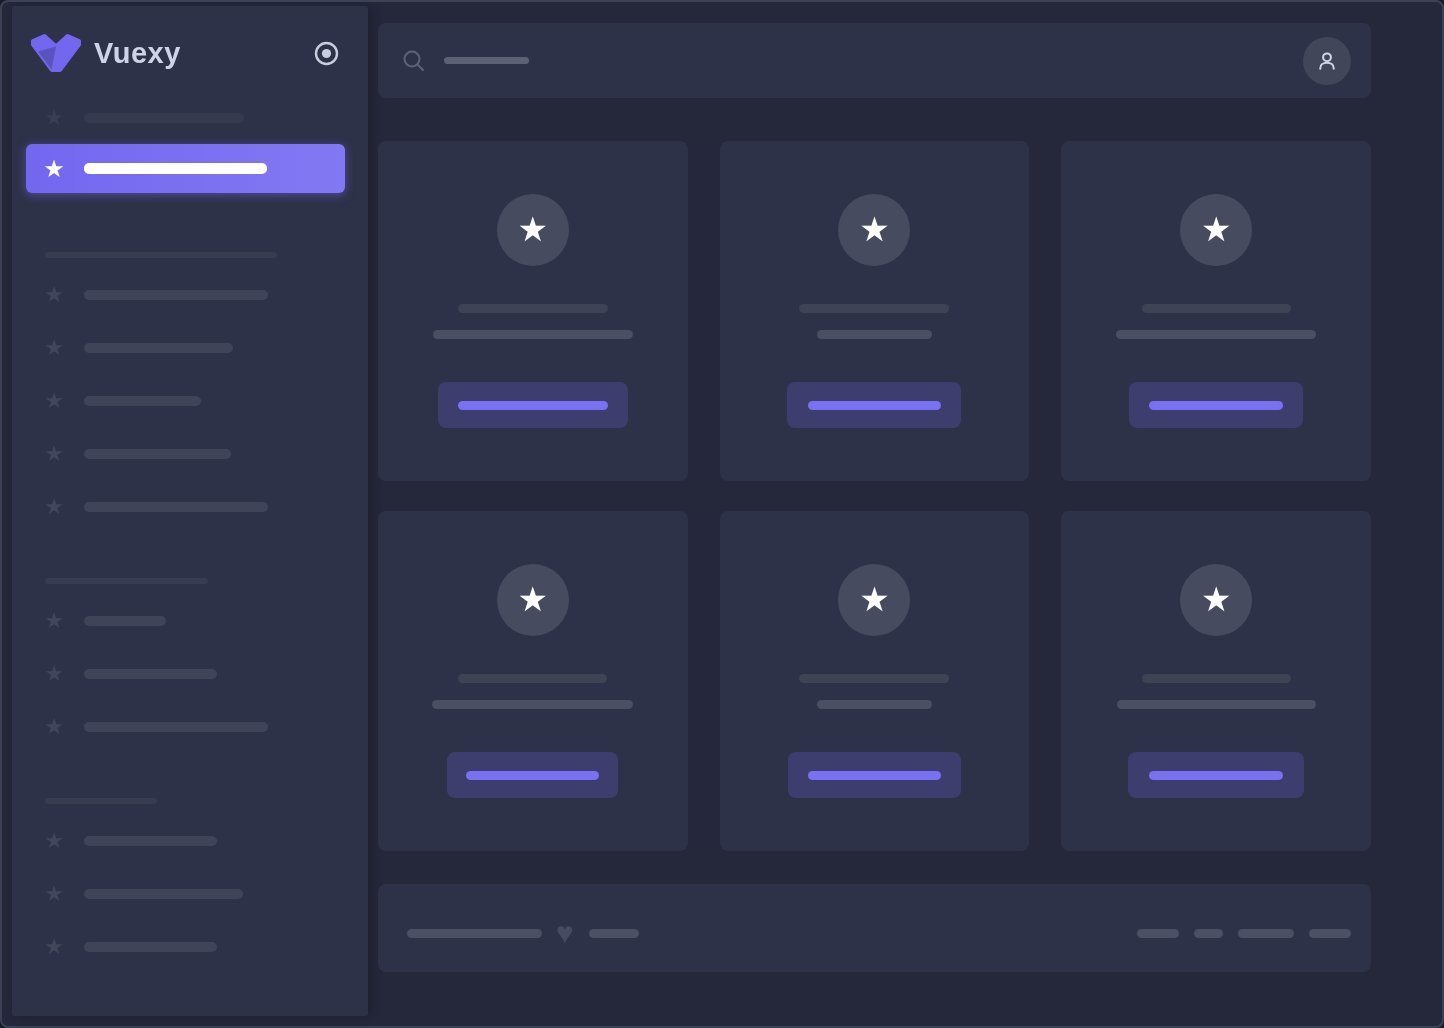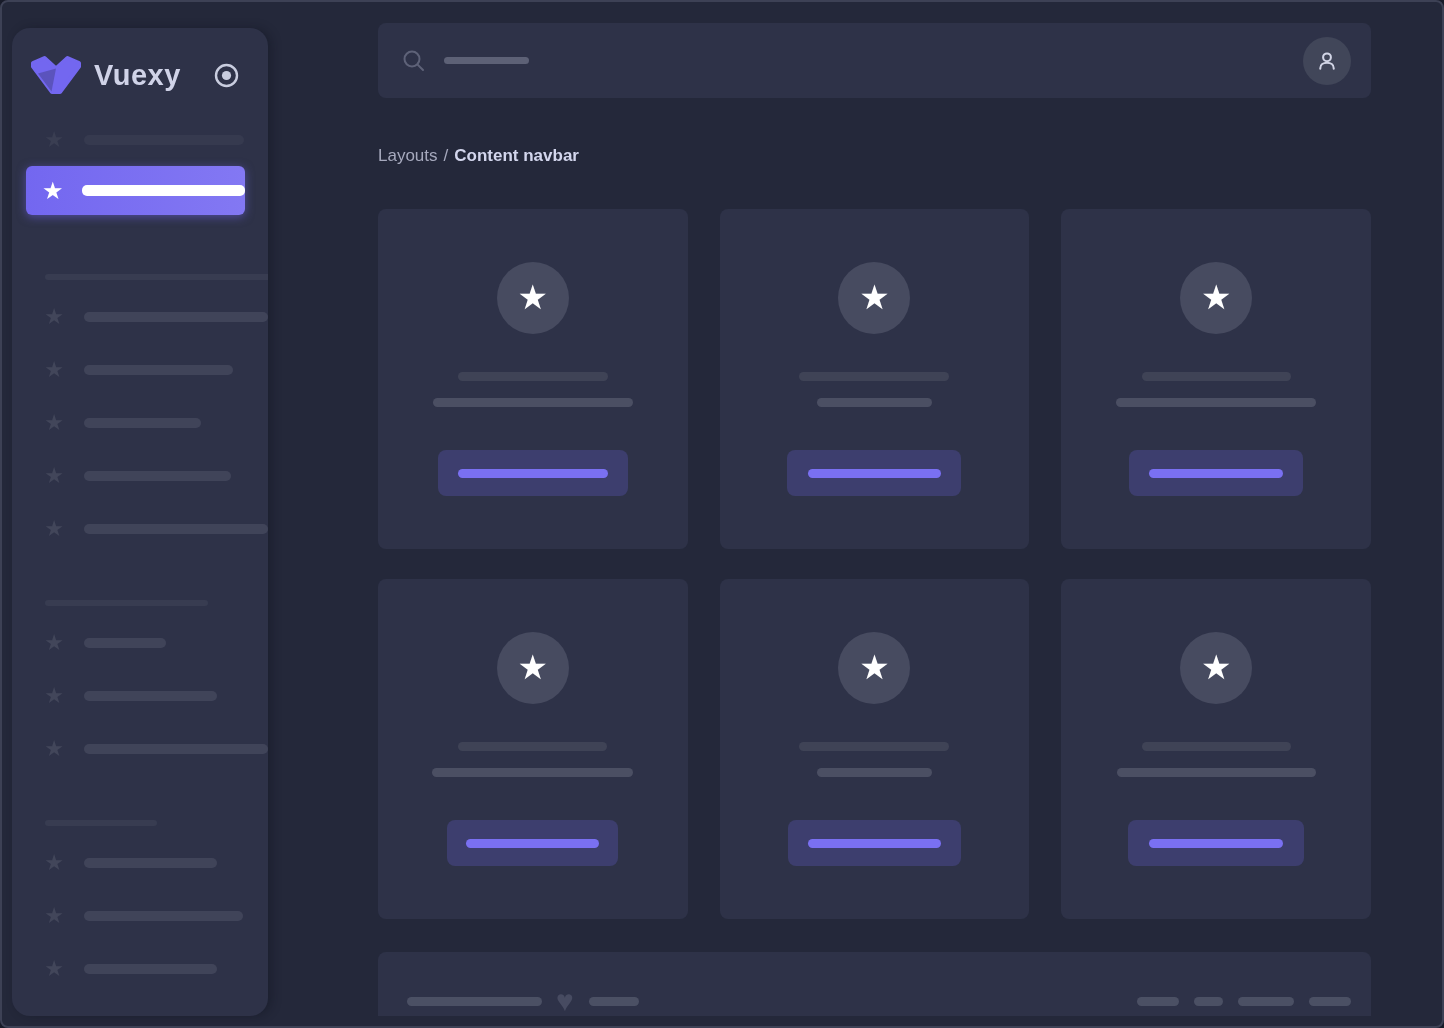--- a/index.html
+++ b/index.html
@@ -19,22 +19,22 @@
     --crumb:#d3d6ed;
   }
   html,body{margin:0;padding:0;}
   body{
     width:1444px;height:1028px;position:relative;background:#181b29;
     font-family:"Liberation Sans", sans-serif;
   }
   .frame{position:absolute;inset:0;background:var(--bg);border:2px solid #3d4155;
     border-radius:8px;overflow:hidden;box-sizing:border-box;}
   
-  .sidebar{position:absolute;left:10px;top:26px;bottom:10px;width:256px;
-    background:var(--panel);border-radius:18px;overflow:hidden;
+  .sidebar{position:absolute;left:10px;top:4px;bottom:10px;width:356px;
+    background:var(--panel);border-radius:2px;overflow:hidden;
     box-shadow:4px 0 10px rgba(15,17,28,.35);}
   .logo-row{display:flex;align-items:center;height:44px;margin:25px 18px 0 18px;}
   .logo svg{display:block;}
   .logo-text{margin-left:12px;font-size:29px;font-weight:bold;color:var(--text);letter-spacing:.5px;}
   .pin{margin-left:auto;margin-right:10px;display:flex;align-items:center;cursor:pointer;}
   .nav-row{display:flex;align-items:center;height:53px;padding-left:30px;}
   .nav-row:first-child{margin-top:16px;}
   .nav-star{width:24px;font-size:22px;line-height:1;color:var(--star);text-align:center;}
   .nav-bar{height:10px;margin-left:18px;background:var(--bar);}
   .nav-row.dim .nav-star{color:#3a3e52;}
@@ -151,25 +151,20 @@
       </span>
       <span class="skl search-ph" id="searchPh" style="width: 85px;"></span>
       <span class="avatar">
         <svg width="26" height="26" viewBox="0 0 24 24">
           <circle cx="12" cy="8.6" r="3.6" fill="none" stroke="#d2d5e6" stroke-width="1.9"></circle>
           <path d="M5.8 19.2v-.6c0-3.1 2.8-5 6.2-5s6.2 1.9 6.2 5v.6" fill="none" stroke="#d2d5e6" stroke-width="1.9" stroke-linecap="round"></path>
         </svg>
       </span>
     </div>
 
-    <div class="breadcrumb">
-      <span class="bc-parent">Layouts</span>
-      <span class="bc-sep">/</span>
-      <span class="bc-cur">Content navbar</span>
-    </div>
 
     <div class="grid" id="grid">
         <div class="card">
           <div class="card-circle">
             <span class="card-star">★</span>
           </div>
           <div class="skl card-bar1" style="width: 150px;"></div>
           <div class="skl card-bar2" style="width: 200px;"></div>
           <div class="card-btn" style="width: 190px;">
             <div class="card-btn-bar" style="width: 150px;"></div>

